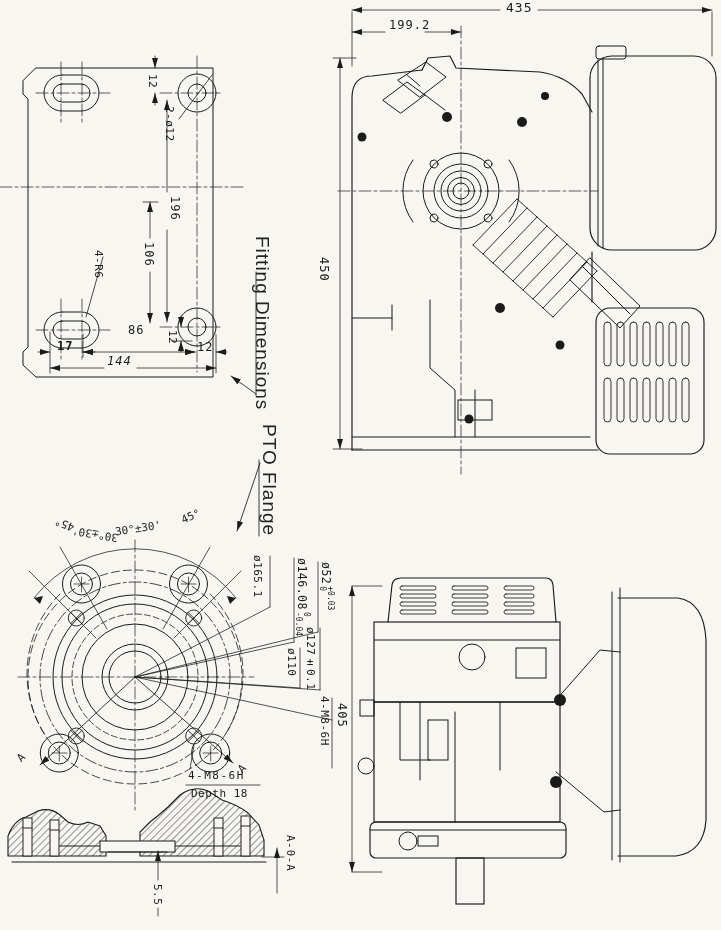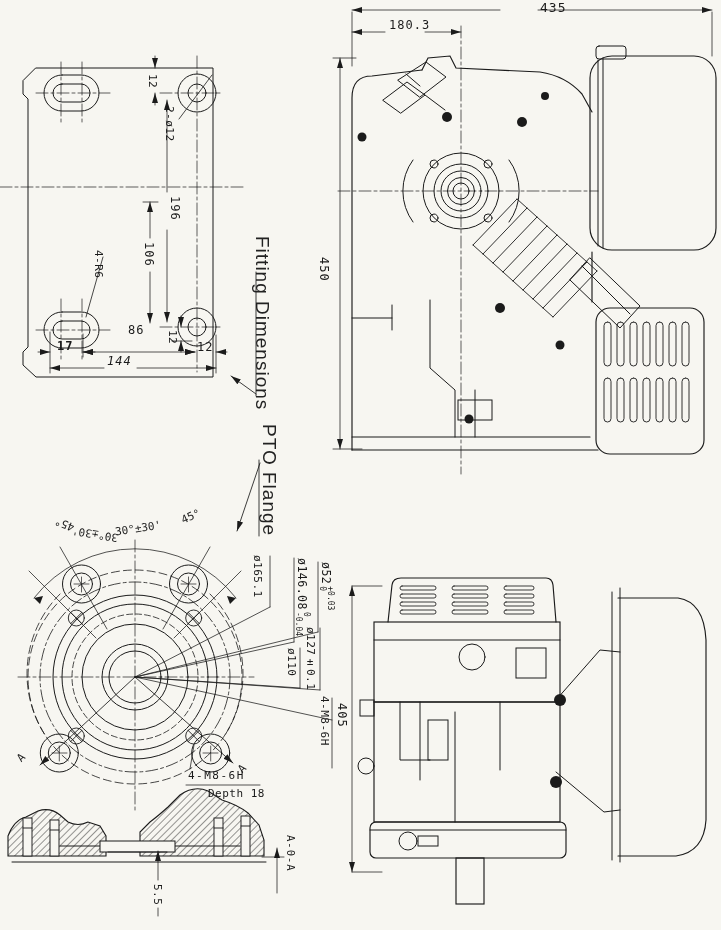--- a/index.html
+++ b/index.html
@@ -370,22 +370,22 @@
 <div class="t v sm" style="left:92px;top:250px;">4-R6</div>
 <div class="t v sm" style="left:166px;top:330px;">12</div>
 <div class="t" style="left:57px;top:340px;font-weight:bold;">17</div>
 <div class="t" style="left:128px;top:324px;">86</div>
 <div class="t" style="left:197px;top:341px;">12</div>
 <div class="t" style="left:107px;top:355px;font-style:italic;">144</div>
 
 <div class="t big v" style="left:252px;top:236px;">Fitting Dimensions</div>
 <div class="t big v" style="left:259px;top:424px;">PTO Flange</div>
 
-<div class="t" style="left:506px;top:1px;font-size:13px;margin-left:34px;">435</div>
-<div class="t" style="left:389px;top:19px;font-size:12px;">180.3</div>
+<div class="t" style="left:506px;top:1px;font-size:13px;">435</div>
+<div class="t" style="left:389px;top:19px;font-size:12px;">199.2</div>
 <div class="t v" style="left:317px;top:257px;">450</div>
 
 <div class="t ang" style="left:55px;top:518px;transform:rotate(202deg);">45°</div>
 <div class="t ang" style="left:72px;top:528px;transform:rotate(189deg);">30°±30'</div>
 <div class="t ang" style="left:115px;top:523px;transform:rotate(-9deg);">30°±30'</div>
 <div class="t ang" style="left:181px;top:511px;transform:rotate(-24deg);">45°</div>
 
 <div class="t v sm" style="left:251px;top:555px;">ø165.1</div>
 
 <div class="rotwrap" style="left:310px;top:558px;">
@@ -400,21 +400,21 @@
   <span class="tol">
     <span>+0.03</span>
     <span>0</span>
   </span>
 </div>
 
 <div class="t v sm" style="left:304px;top:627px;">ø127±0.1</div>
 <div class="t v sm" style="left:285px;top:648px;">ø110</div>
 <div class="t v sm" style="left:318px;top:696px;">4-M8-6H</div>
 <div class="t sm" style="left:188px;top:770px;letter-spacing:1.5px;">4-M8-6H</div>
-<div class="t sm" style="left:208px;top:788px;">Depth 18</div>
+<div class="t sm" style="left:191px;top:788px;">Depth 18</div>
 <div class="t sm" style="left:18px;top:752px;transform:rotate(-45deg);">A</div>
 <div class="t sm" style="left:239px;top:763px;transform:rotate(-45deg);">A</div>
 
 <div class="t v" style="left:335px;top:703px;">405</div>
 
 <div class="t v sm" style="left:151px;top:884px;">5.5</div>
 <div class="t v" style="left:285px;top:835px;font-size:10.5px;">A-0-A</div>
 
 </div>
 

